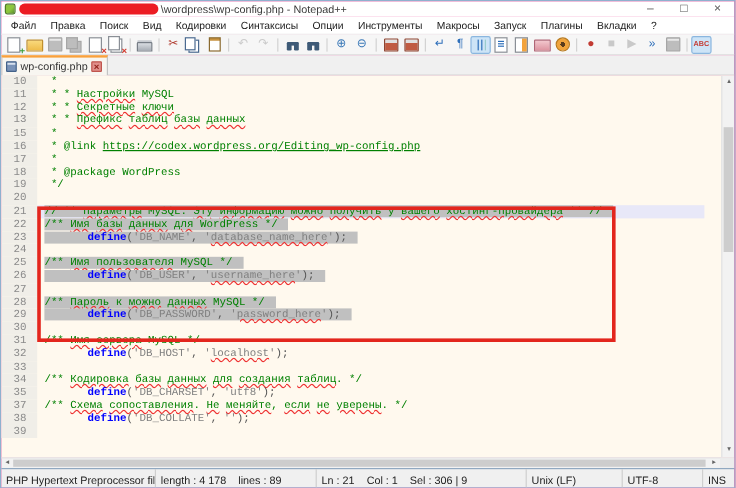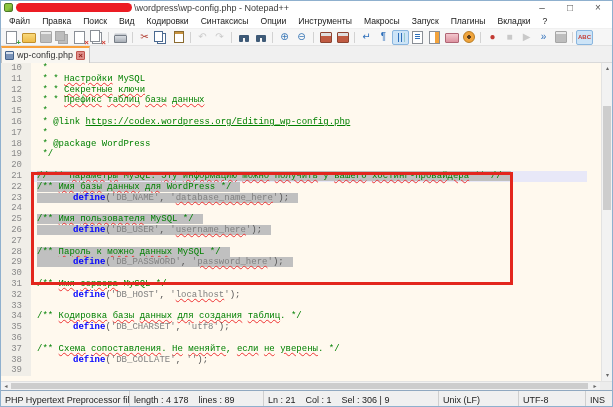--- a/index.html
+++ b/index.html
@@ -291,24 +291,20 @@
         </div>
         <div class="row">
           <span class="ln">34</span>
           <span class="code"><span class="c">/** </span><span class="cm">Кодировка</span><span class="c"> </span><span class="cm">базы</span><span class="c"> </span><span class="cm">данных</span><span class="c"> </span><span class="cm">для</span><span class="c"> </span><span class="cm">создания</span><span class="c"> </span><span class="cm">таблиц</span><span class="c">. */</span></span>
         </div>
         <div class="row">
           <span class="ln">35</span>
           <span class="code"><span class="k">define</span><span class="p">(</span><span class="s">'DB_CHARSET'</span><span class="p">, </span><span class="s">'utf8'</span><span class="p">);</span></span>
         </div>
         <div class="row">
-          <span class="ln">36</span>
-          <span class="code"></span>
-        </div>
-        <div class="row">
           <span class="ln">37</span>
           <span class="code"><span class="c">/** </span><span class="cm">Схема</span><span class="c"> </span><span class="cm">сопоставления</span><span class="c">. </span><span class="cm">Не</span><span class="c"> </span><span class="cm">меняйте</span><span class="c">, </span><span class="cm">если</span><span class="c"> </span><span class="cm">не</span><span class="c"> </span><span class="cm">уверены</span><span class="c">. */</span></span>
         </div>
         <div class="row">
           <span class="ln">38</span>
           <span class="code"><span class="k">define</span><span class="p">(</span><span class="s">'DB_COLLATE'</span><span class="p">, </span><span class="s">''</span><span class="p">);</span></span>
         </div>
         <div class="row">
           <span class="ln">39</span>
           <span class="code"></span>

